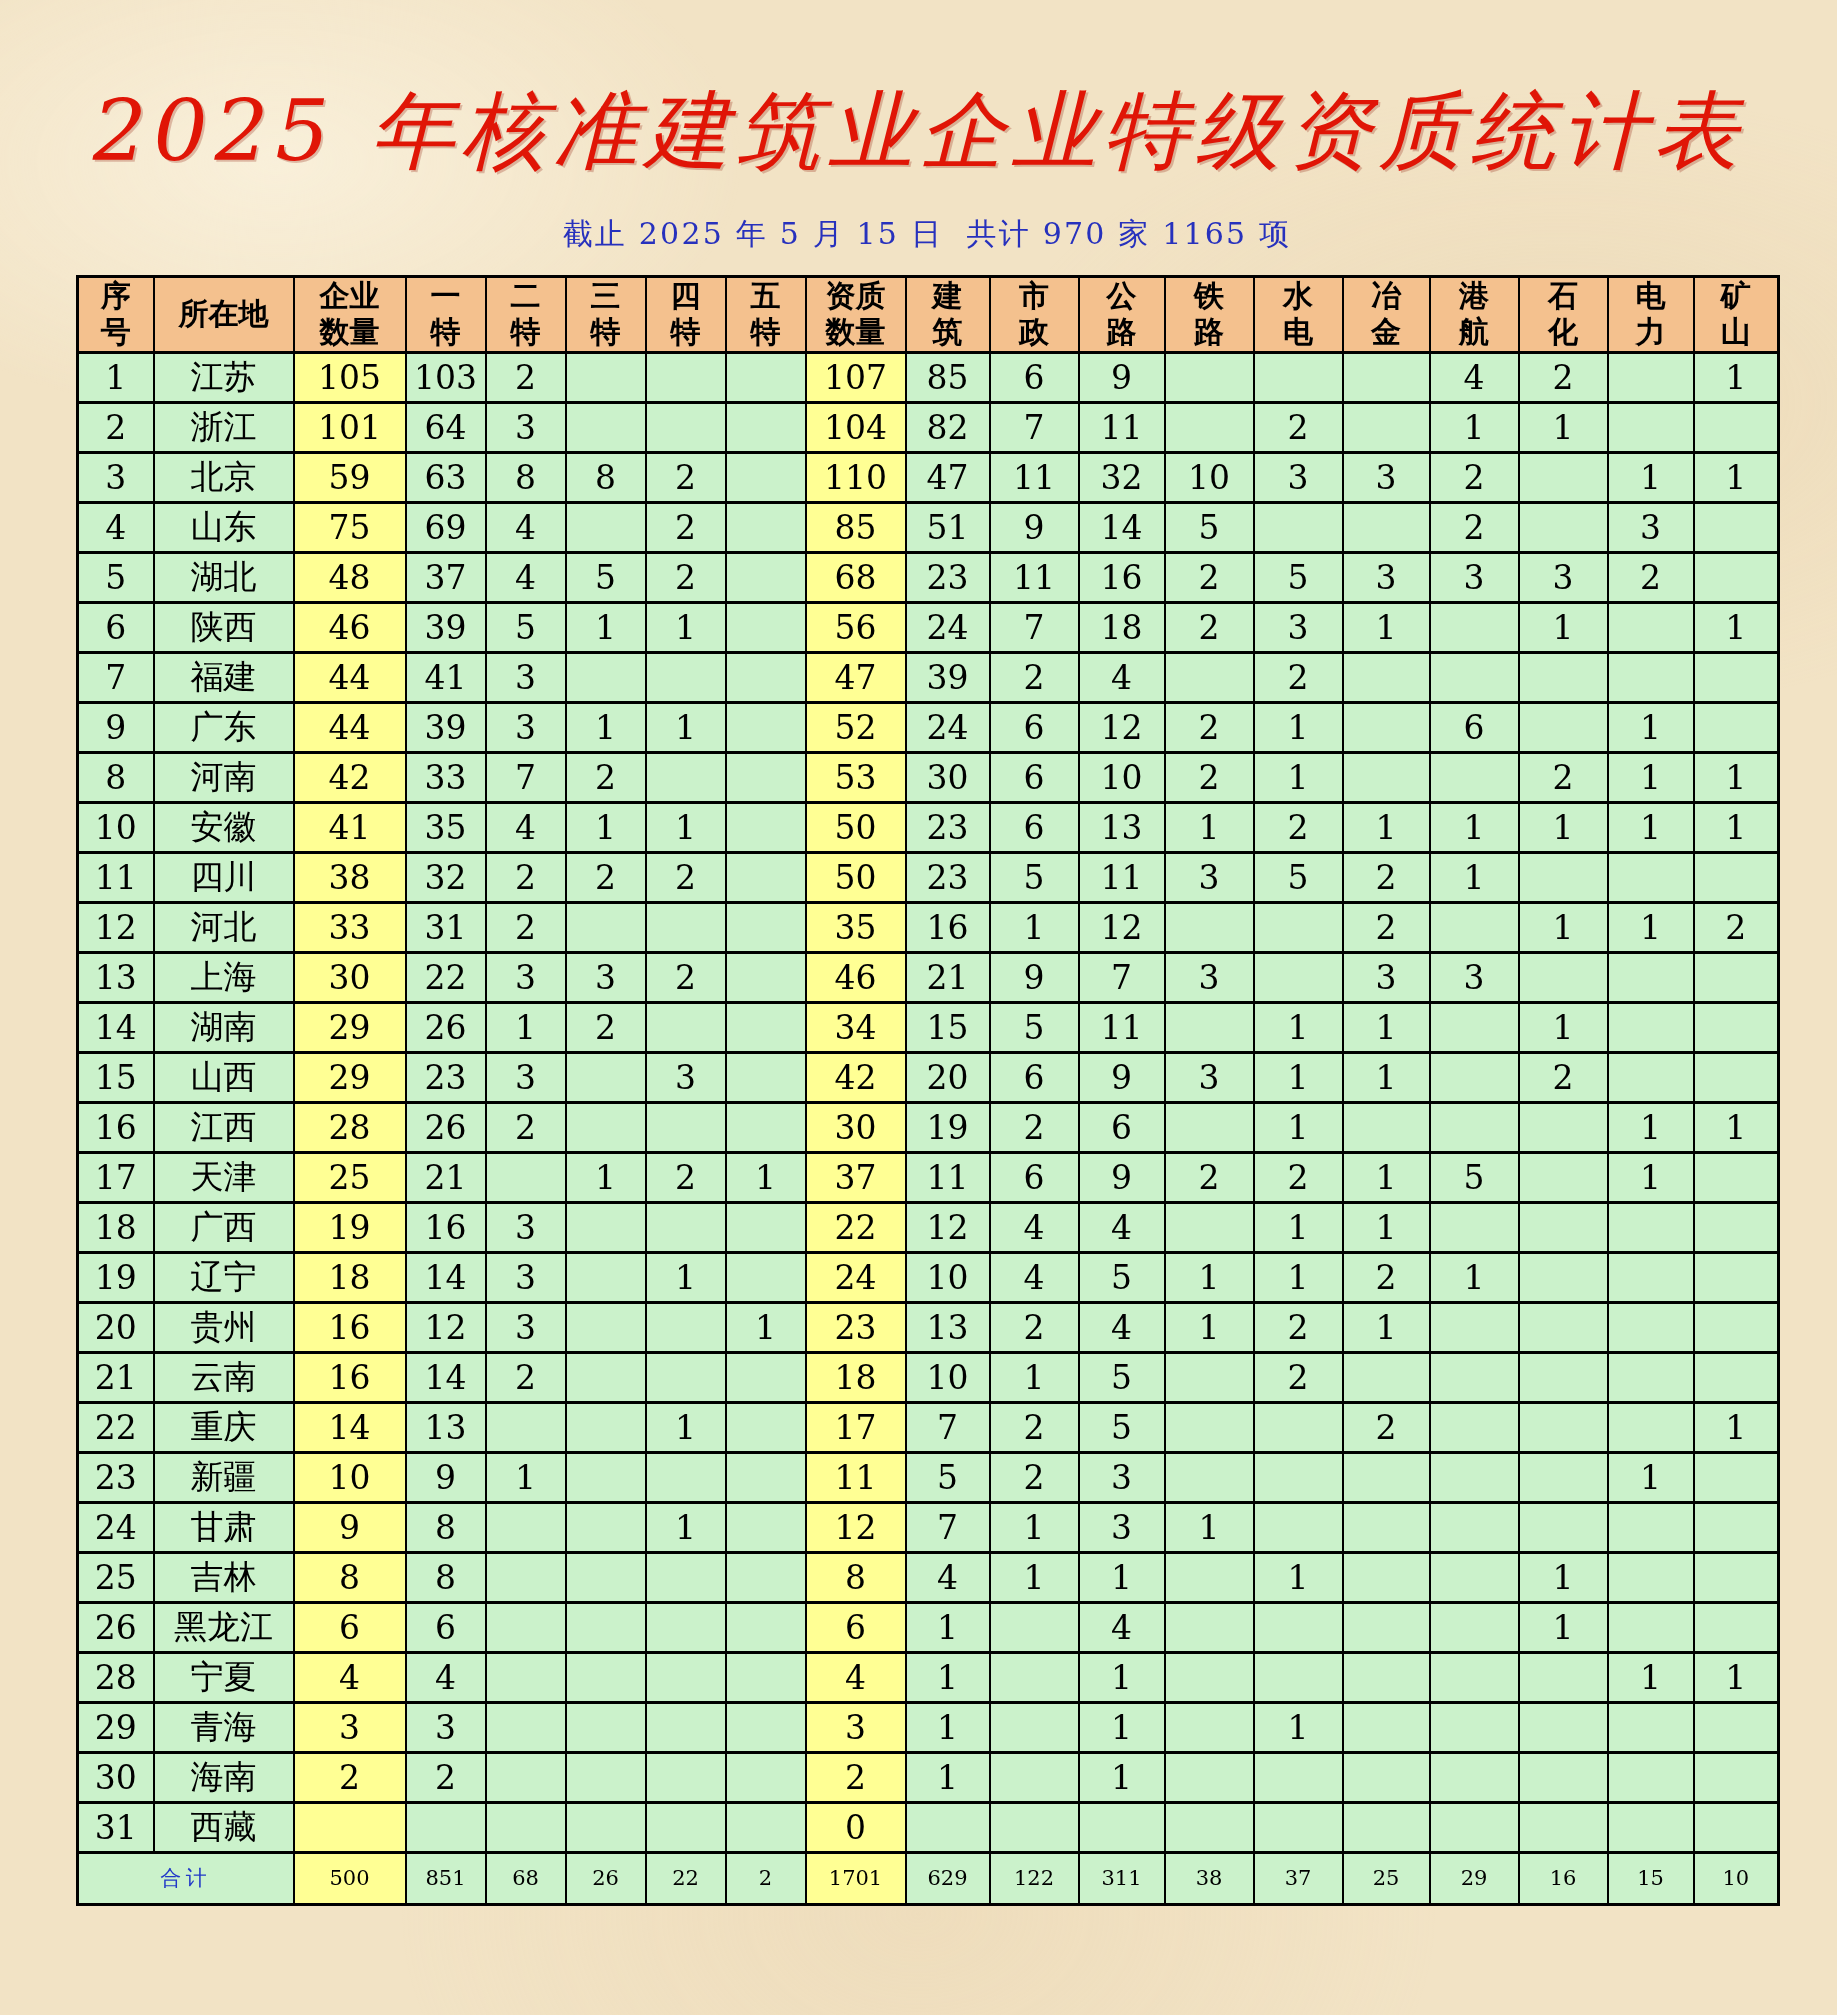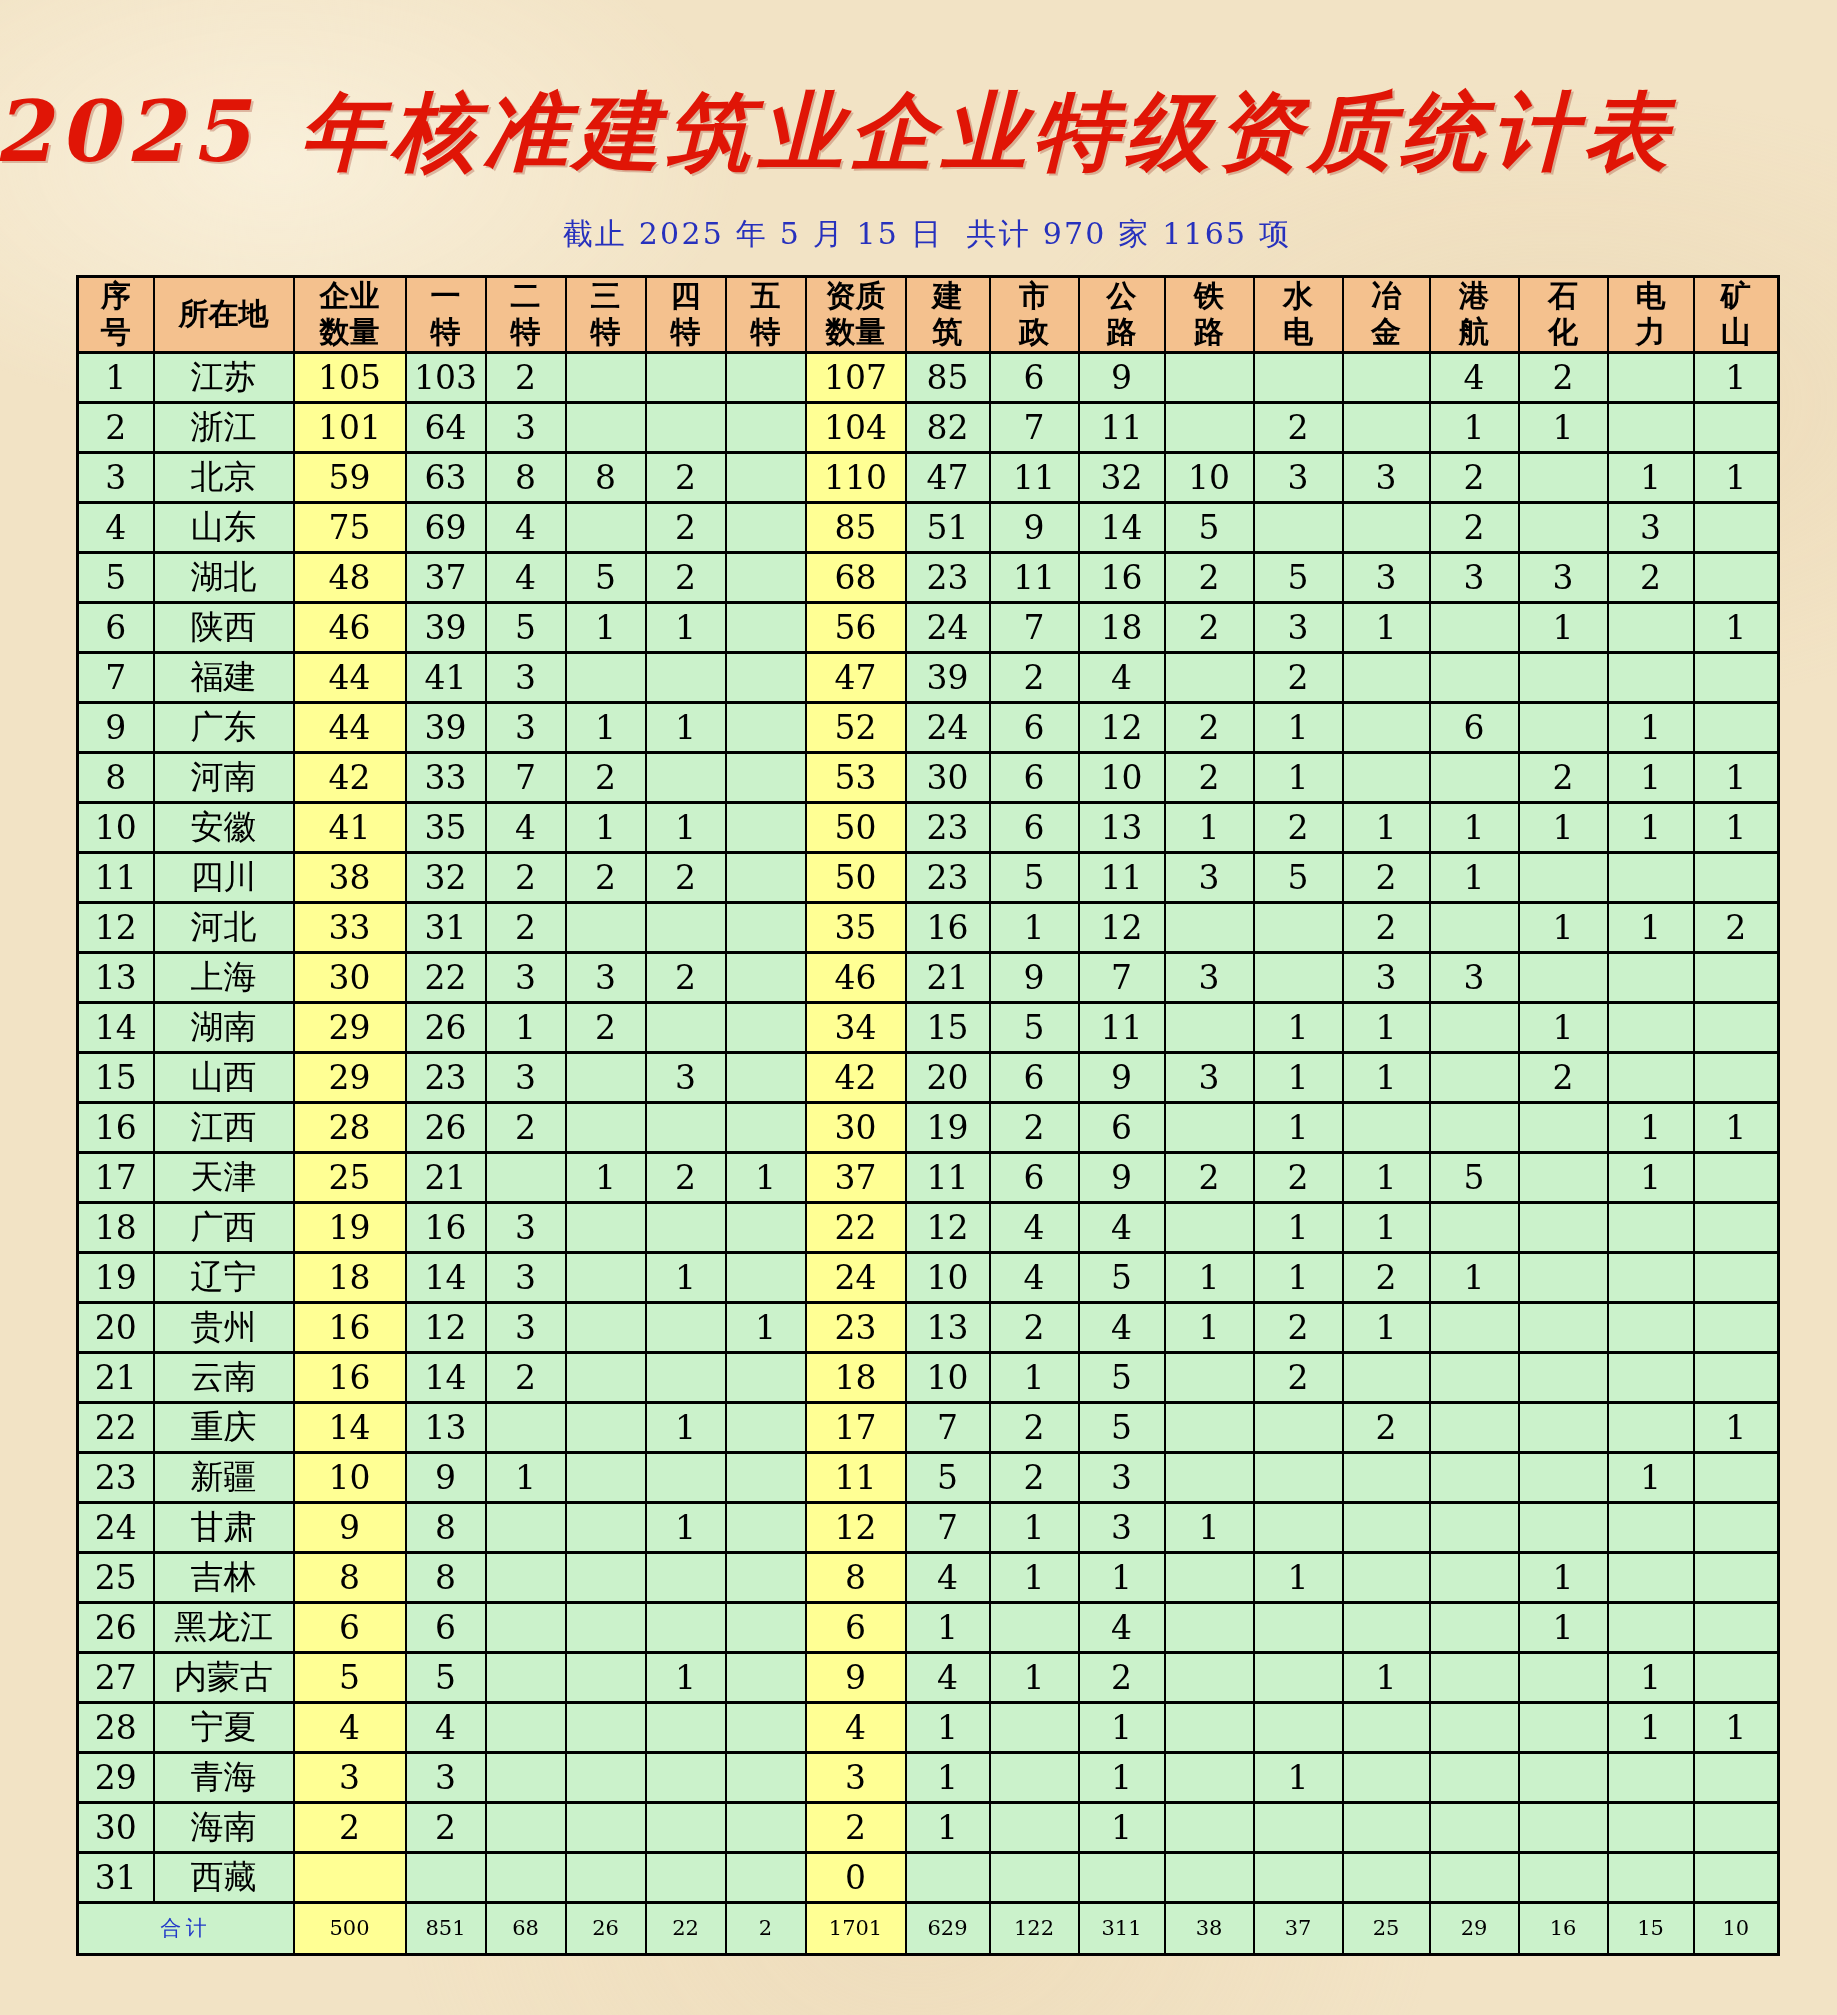--- a/index.html
+++ b/index.html
@@ -8,24 +8,24 @@
     background-color:#f2e3c5;
     background-image:
       radial-gradient(ellipse 667px 371px at 15% 8%, rgba(255,250,235,.55), rgba(255,250,235,0) 70%),
       radial-gradient(ellipse 815px 445px at 85% 20%, rgba(228,205,165,.35), rgba(228,205,165,0) 70%),
       radial-gradient(ellipse 741px 519px at 50% 95%, rgba(233,212,175,.4), rgba(233,212,175,0) 70%);
     font-family:"DejaVu Serif","Liberation Serif",serif;
     overflow:hidden;
   }
   .title{
     margin:74px 0 0 0;
-    text-align:left;
+    text-align:center;
     font-size:85px;
     line-height:1.35;
-    font-weight:bold;
+    font-weight:normal;
     font-style:italic;
     letter-spacing:6.7px;
     color:#e01506;
     text-shadow:2.2px 2.2px 0 rgba(140,20,5,.25);
     white-space:pre;
   }
   .subtitle{
     margin-top:25px;
     text-align:center;
     font-size:30px;
@@ -677,41 +677,20 @@
         <td>4</td>
         <td></td>
         <td></td>
         <td></td>
         <td></td>
         <td>1</td>
         <td></td>
         <td></td>
       </tr>
       <tr>
-        <td>27</td>
-        <td>内蒙古</td>
-        <td class="yl">5</td>
-        <td>5</td>
-        <td></td>
-        <td></td>
-        <td>1</td>
-        <td></td>
-        <td class="yl">9</td>
-        <td>4</td>
-        <td>1</td>
-        <td>2</td>
-        <td></td>
-        <td></td>
-        <td>1</td>
-        <td></td>
-        <td></td>
-        <td>1</td>
-        <td></td>
-      </tr>
-      <tr>
         <td>28</td>
         <td>宁夏</td>
         <td class="yl">4</td>
         <td>4</td>
         <td></td>
         <td></td>
         <td></td>
         <td></td>
         <td class="yl">4</td>
         <td>1</td>

